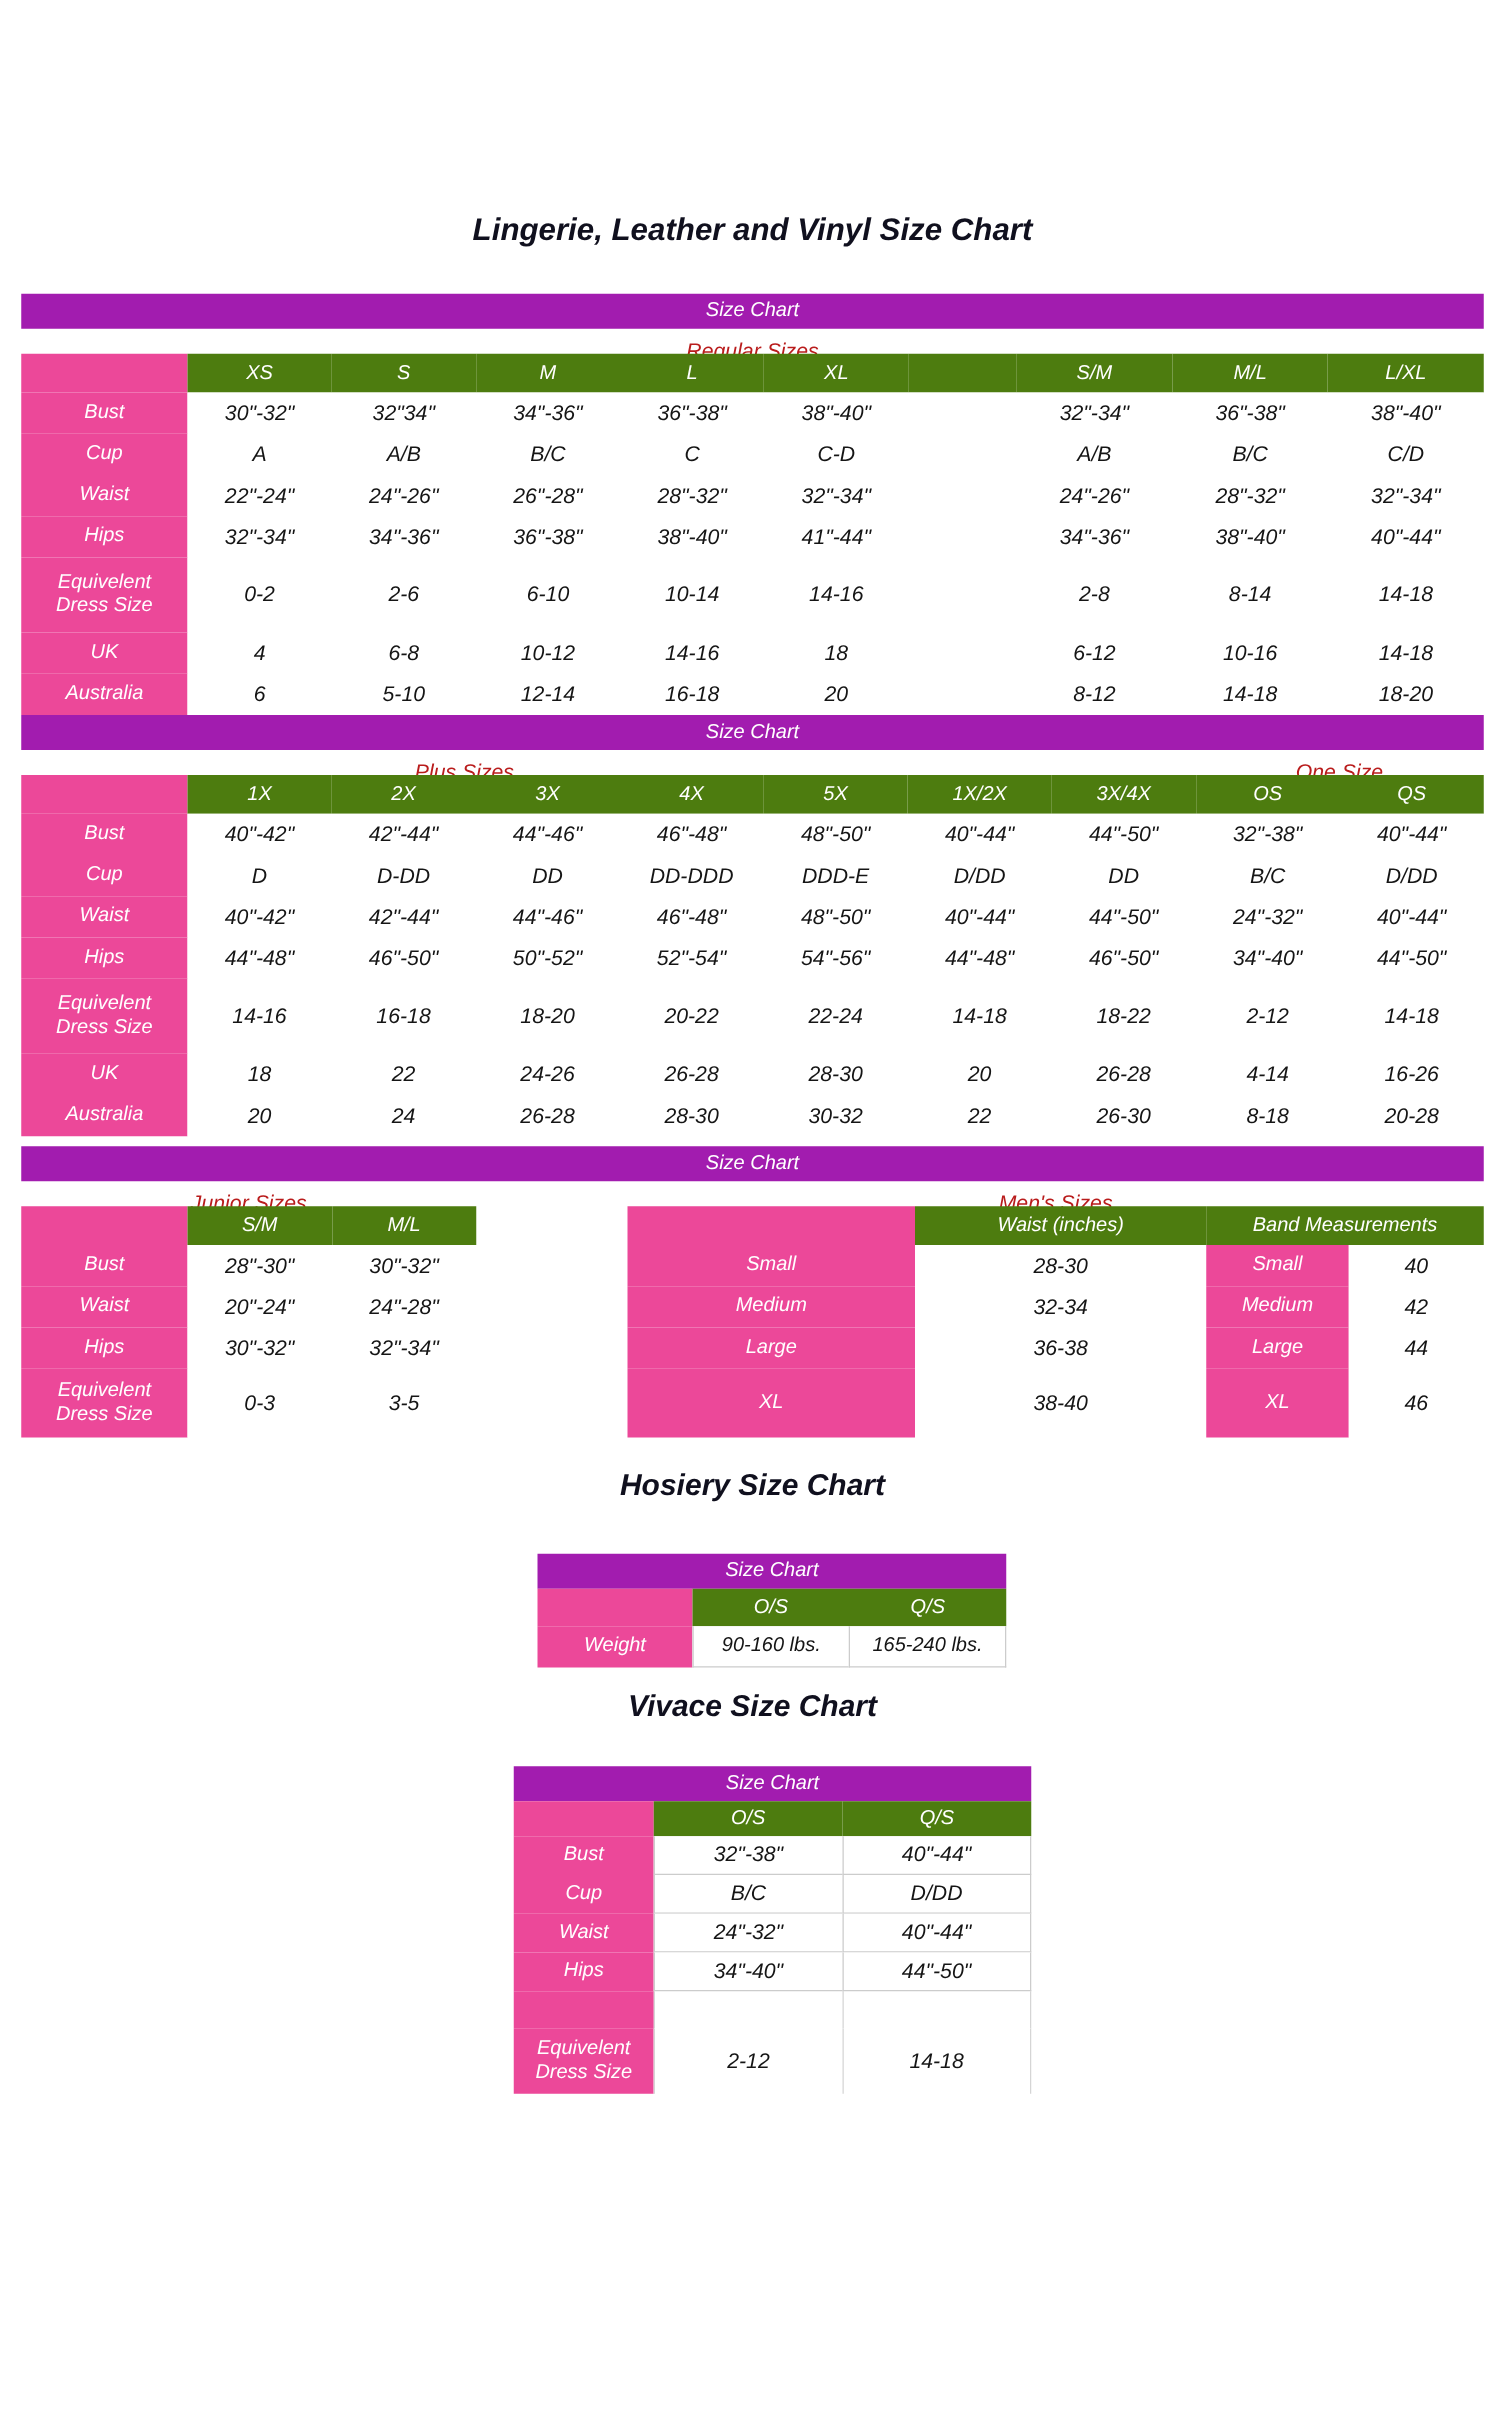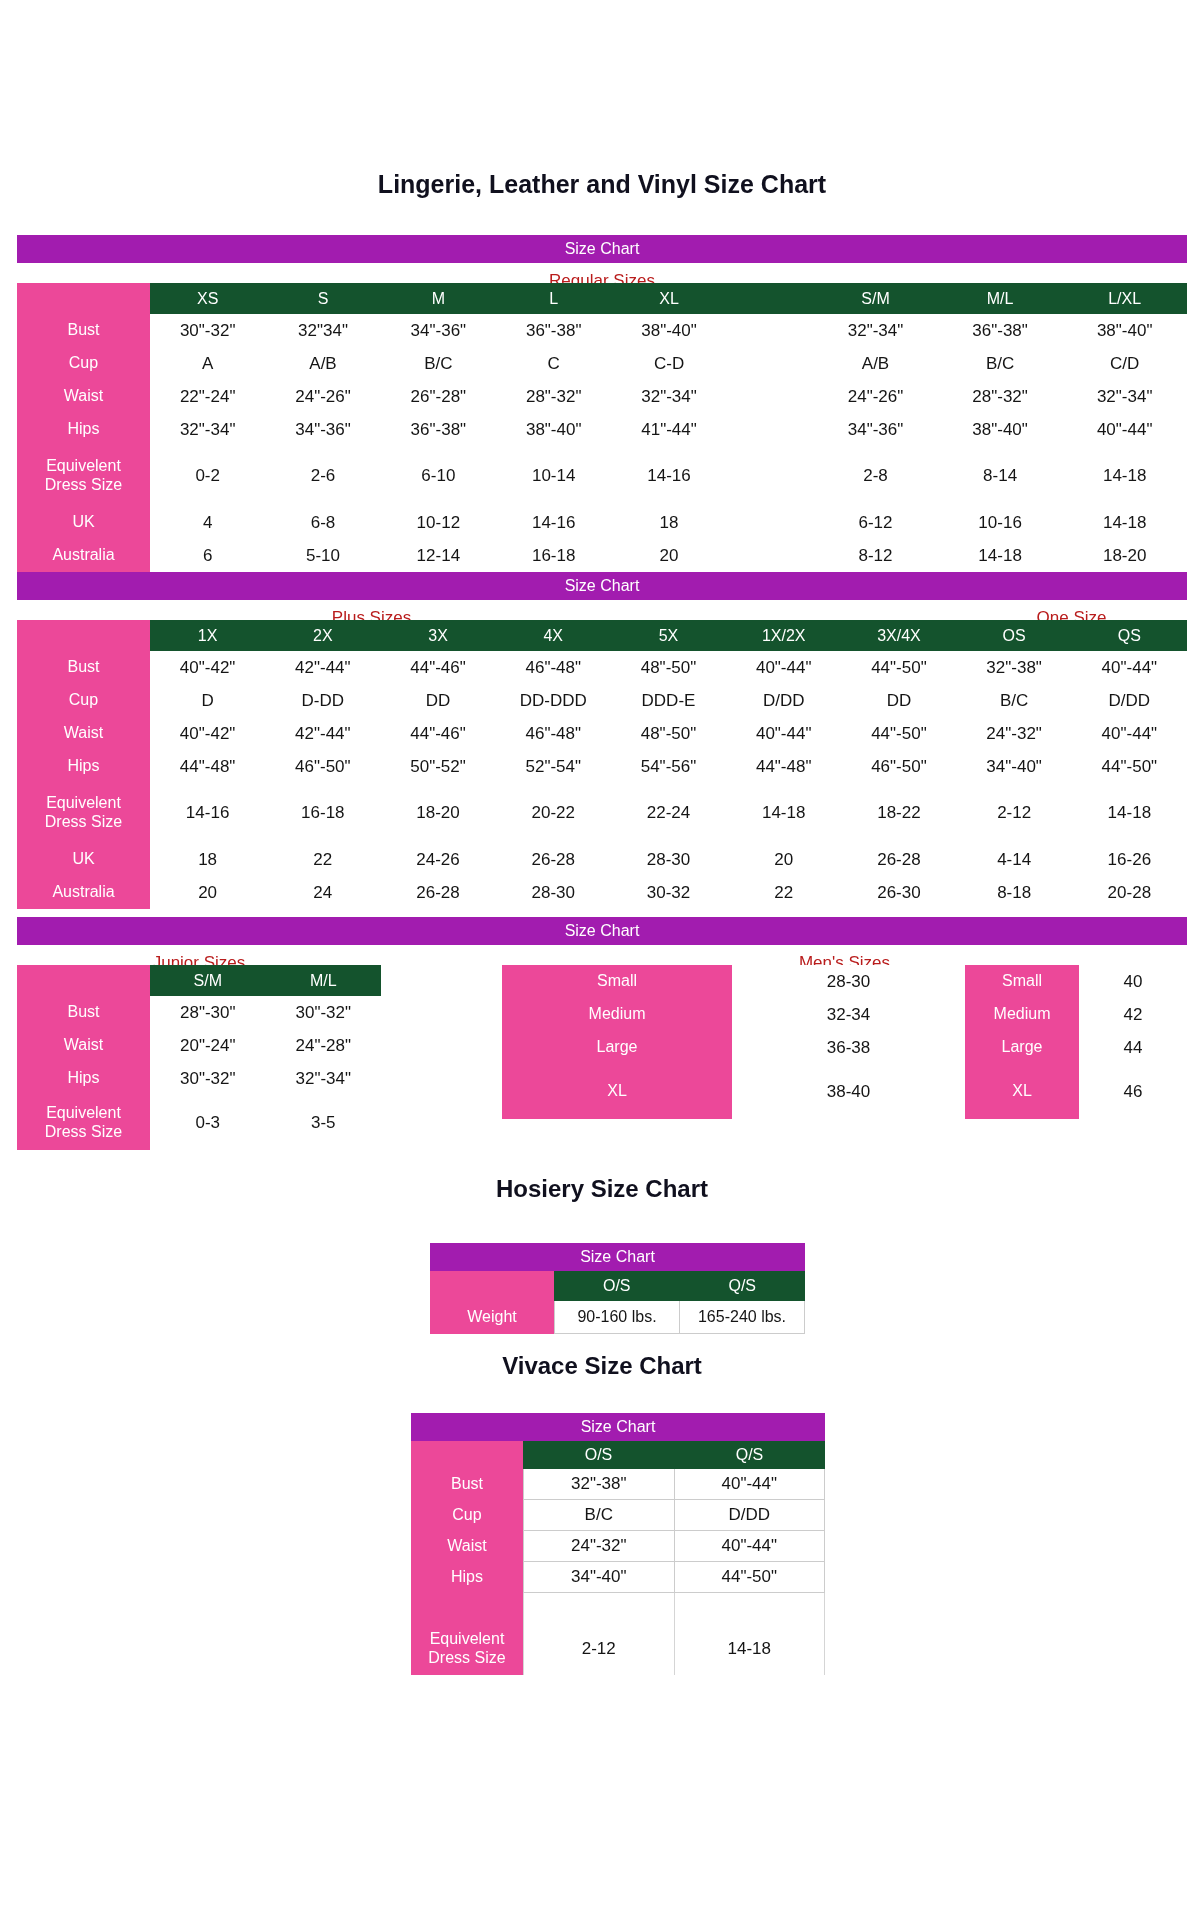--- a/index.html
+++ b/index.html
@@ -1,21 +1,21 @@
 <!DOCTYPE html>
 <html><head>
 <meta charset="utf-8">
 <style>
   html,body { margin:0; padding:0; }
   body {
     width:1200px; height:1927px; background:#ffffff;
     font-family:"Liberation Sans", sans-serif; color:#151515;
     overflow:hidden; position:relative;
   }
-  .content { width:1170px; margin-left:17px; }
+  .content { width:1170px; margin-left:17px;font-style:italic; }
 
   .main-title {
     margin-top:168px; height:32px; line-height:32px; text-align:center;
     font-size:25px; font-weight:bold; color:#10101e; margin-bottom:35px;
   }
   .sub-title {
     height:30px; line-height:30px; text-align:center;
     font-size:24px; font-weight:bold; color:#10101e;
   }
 
@@ -31,21 +31,21 @@
 
   
   .t-row { display:flex; }
   .lab {
     width:133px; background:#ec4899; color:#ffffff; font-size:16px;
     display:flex; align-items:center; justify-content:center; text-align:center;
     white-space:pre-line; line-height:1.18; flex-shrink:0;
   }
   .cells { flex:1; display:flex; }
   .cells > div { flex:1 1 0; display:flex; align-items:center; justify-content:center; }
-  .h { background:#14532d; color:#ffffff; font-size:16px; }
+  .h { background:#4d7c0f; color:#ffffff; font-size:16px; }
   .d { background:#ffffff; color:#151515; font-size:17px; }
   .hdr-row { height:31px; }
   .r33 { height:33px; }
   .r60 { height:60px; }
   .r55 { height:55px; }
 
   
   .wide .cells > div:nth-child(6) { flex:0.75 1 0; }
   .wide .cells > div:nth-child(n+7) { flex:1.08 1 0; }
 
@@ -380,20 +380,25 @@
         <div class="cells">
             <div class="d">0-3</div>
             <div class="d">3-5</div>
           </div>
       </div>
     </div>
 
     <div class="jm-spacer"></div>
 
     <div class="mens">
+      <div class="m-row hdr-row">
+        <div class="m-c1 lab"></div>
+        <div class="m-c2 h">Waist (inches)</div>
+        <div class="m-h2 h">Band Measurements</div>
+      </div>
       <div class="m-row r33">
         <div class="m-c1 lab">Small</div>
         <div class="m-c2 d">28-30</div>
         <div class="m-c3 lab">Small</div>
         <div class="m-c4 d">40</div>
       </div>
       <div class="m-row r33">
         <div class="m-c1 lab">Medium</div>
         <div class="m-c2 d">32-34</div>
         <div class="m-c3 lab">Medium</div>

